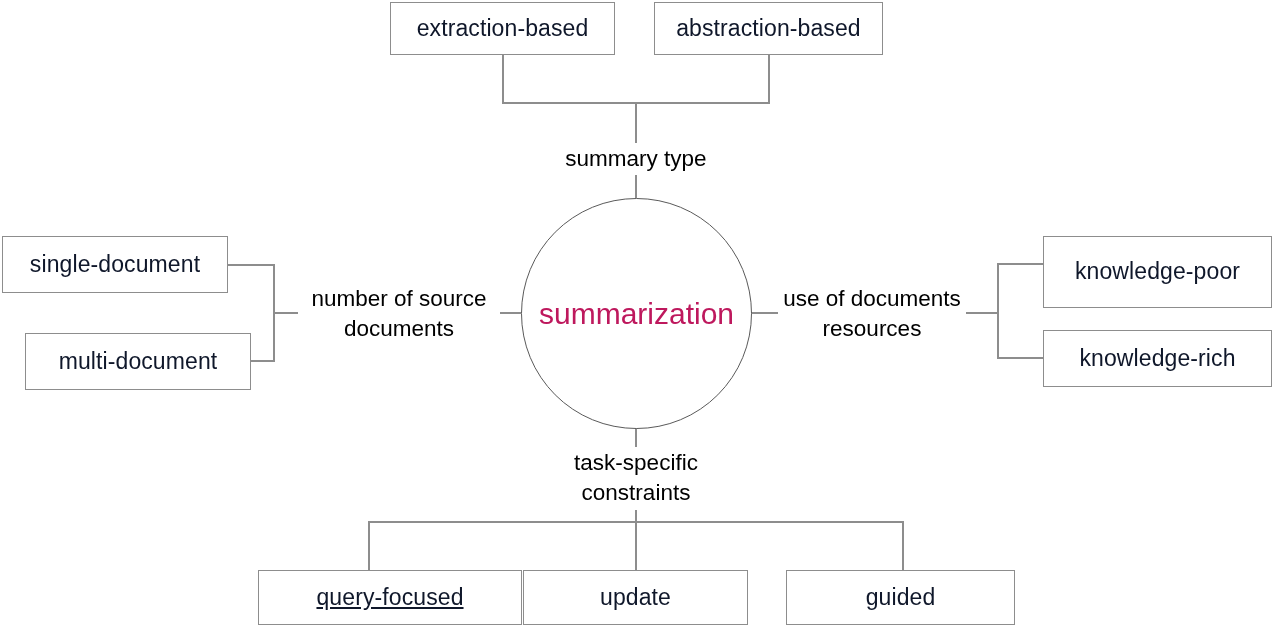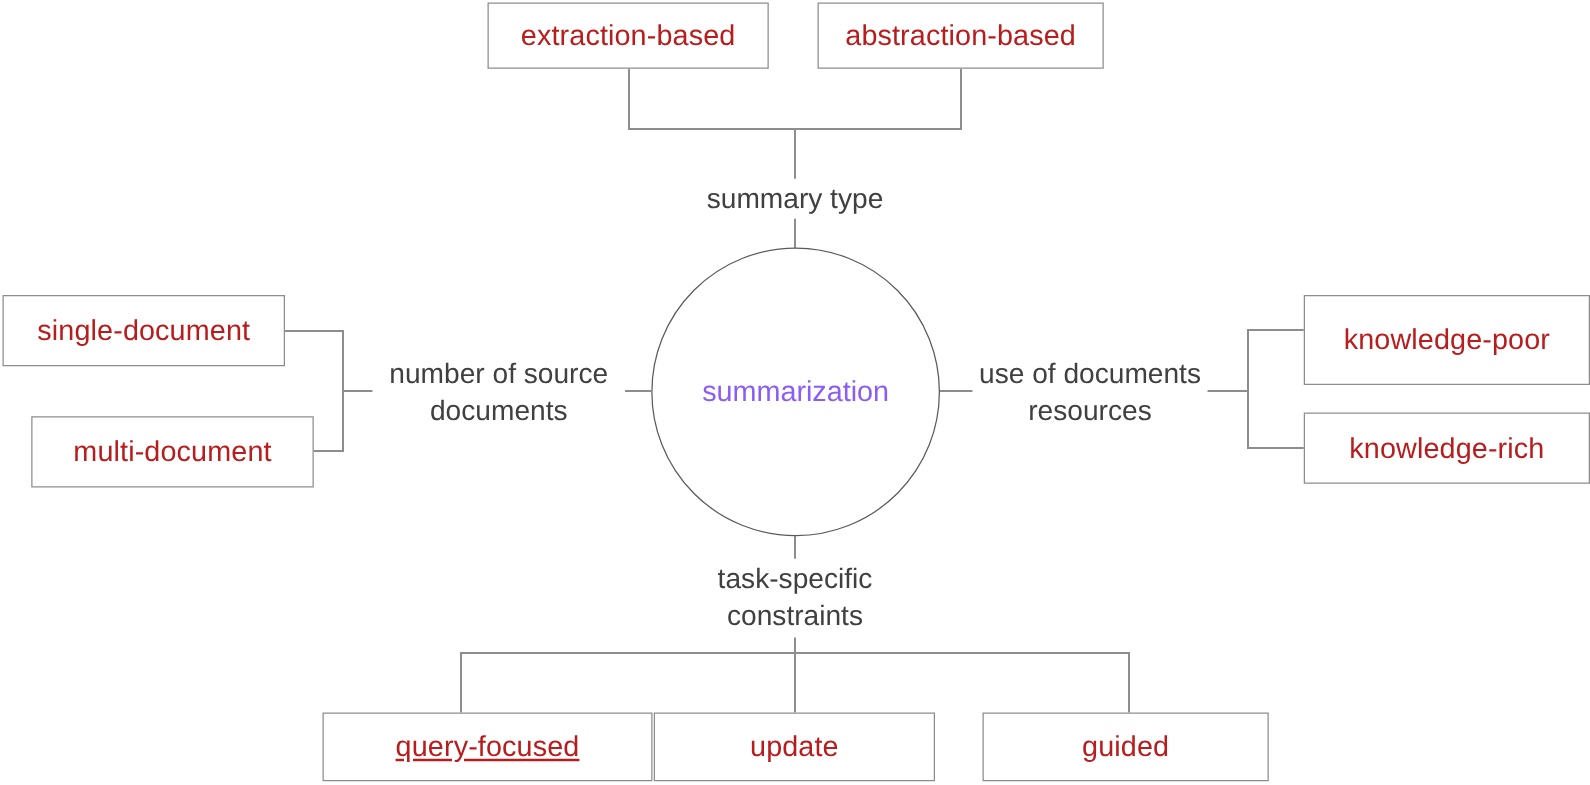--- a/index.html
+++ b/index.html
@@ -30,45 +30,45 @@
     position: absolute;
     box-sizing: border-box;
     border: 1px solid #8d8d8d;
     background: #ffffff;
     display: flex;
     align-items: center;
     justify-content: center;
     font-size: 23px;
     line-height: 1.1;
     letter-spacing: 0.1px;
-    color: #b91c1c;
+    color: #0f172a;
     white-space: nowrap;
   }
   .edge-label {
     position: absolute;
     background: #ffffff;
     font-size: 22.5px;
     line-height: 1.35;
-    color: #404040;
+    color: #000000;
     text-align: center;
     white-space: pre-line;
     padding: 1px 5px;
     box-sizing: border-box;
   }
   .hub {
     position: absolute;
     box-sizing: border-box;
     border: 1px solid #5a5a5a;
     border-radius: 50%;
     background: #ffffff;
     display: flex;
     align-items: center;
     justify-content: center;
-    font-size: 23px;
-    color: #8b5cf6;
+    font-size: 30px;
+    color: #be185d;
   }
 </style>
 </head>
 <body>
 
 <div id="canvas">
 
   <svg id="edges" viewBox="0 0 1272 628" width="1272" height="628" xmlns="http://www.w3.org/2000/svg">
     <g fill="none" stroke="#8d8d8d" stroke-width="1.6" shape-rendering="crispEdges">
 

